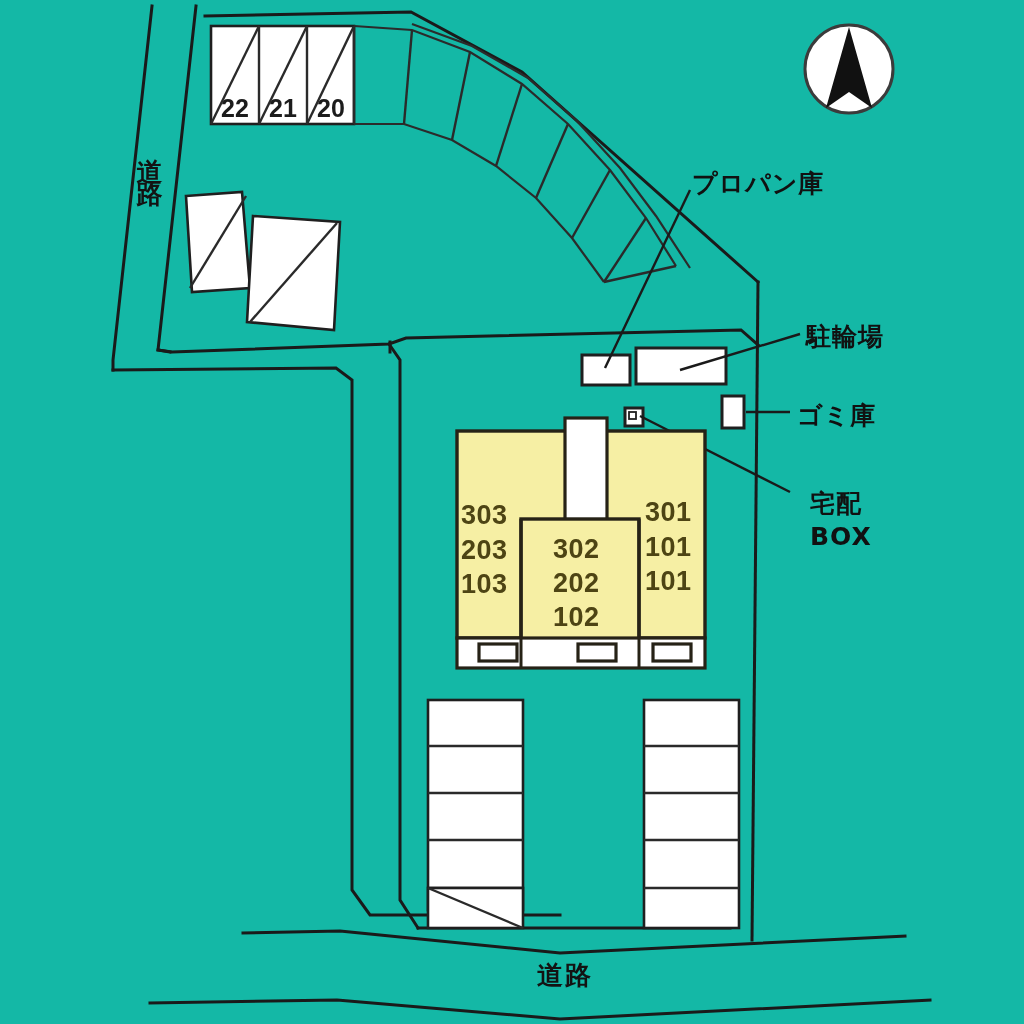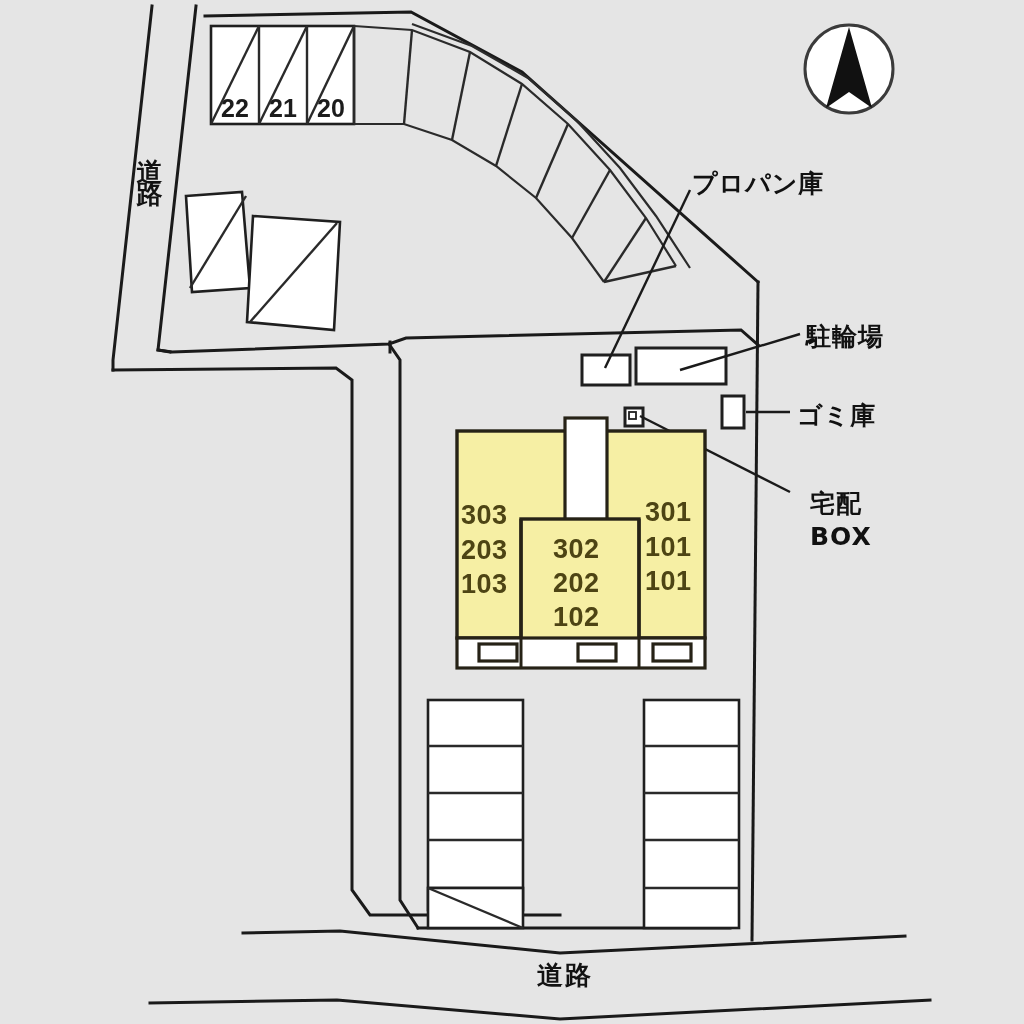--- a/index.html
+++ b/index.html
@@ -10,21 +10,21 @@
   body {
     width: 1024px;
     height: 1024px;
     font-family: "Liberation Sans", sans-serif;
     overflow: hidden;
   }
   #site-plan {
     position: relative;
     width: 1024px;
     height: 1024px;
-    background: #e5e5e5;
+    background: #14b8a6;
   }
   svg.plan-canvas {
     position: absolute;
     top: 0;
     left: 0;
     width: 1024px;
     height: 1024px;
   }
   .lot-line {
     fill: none;

